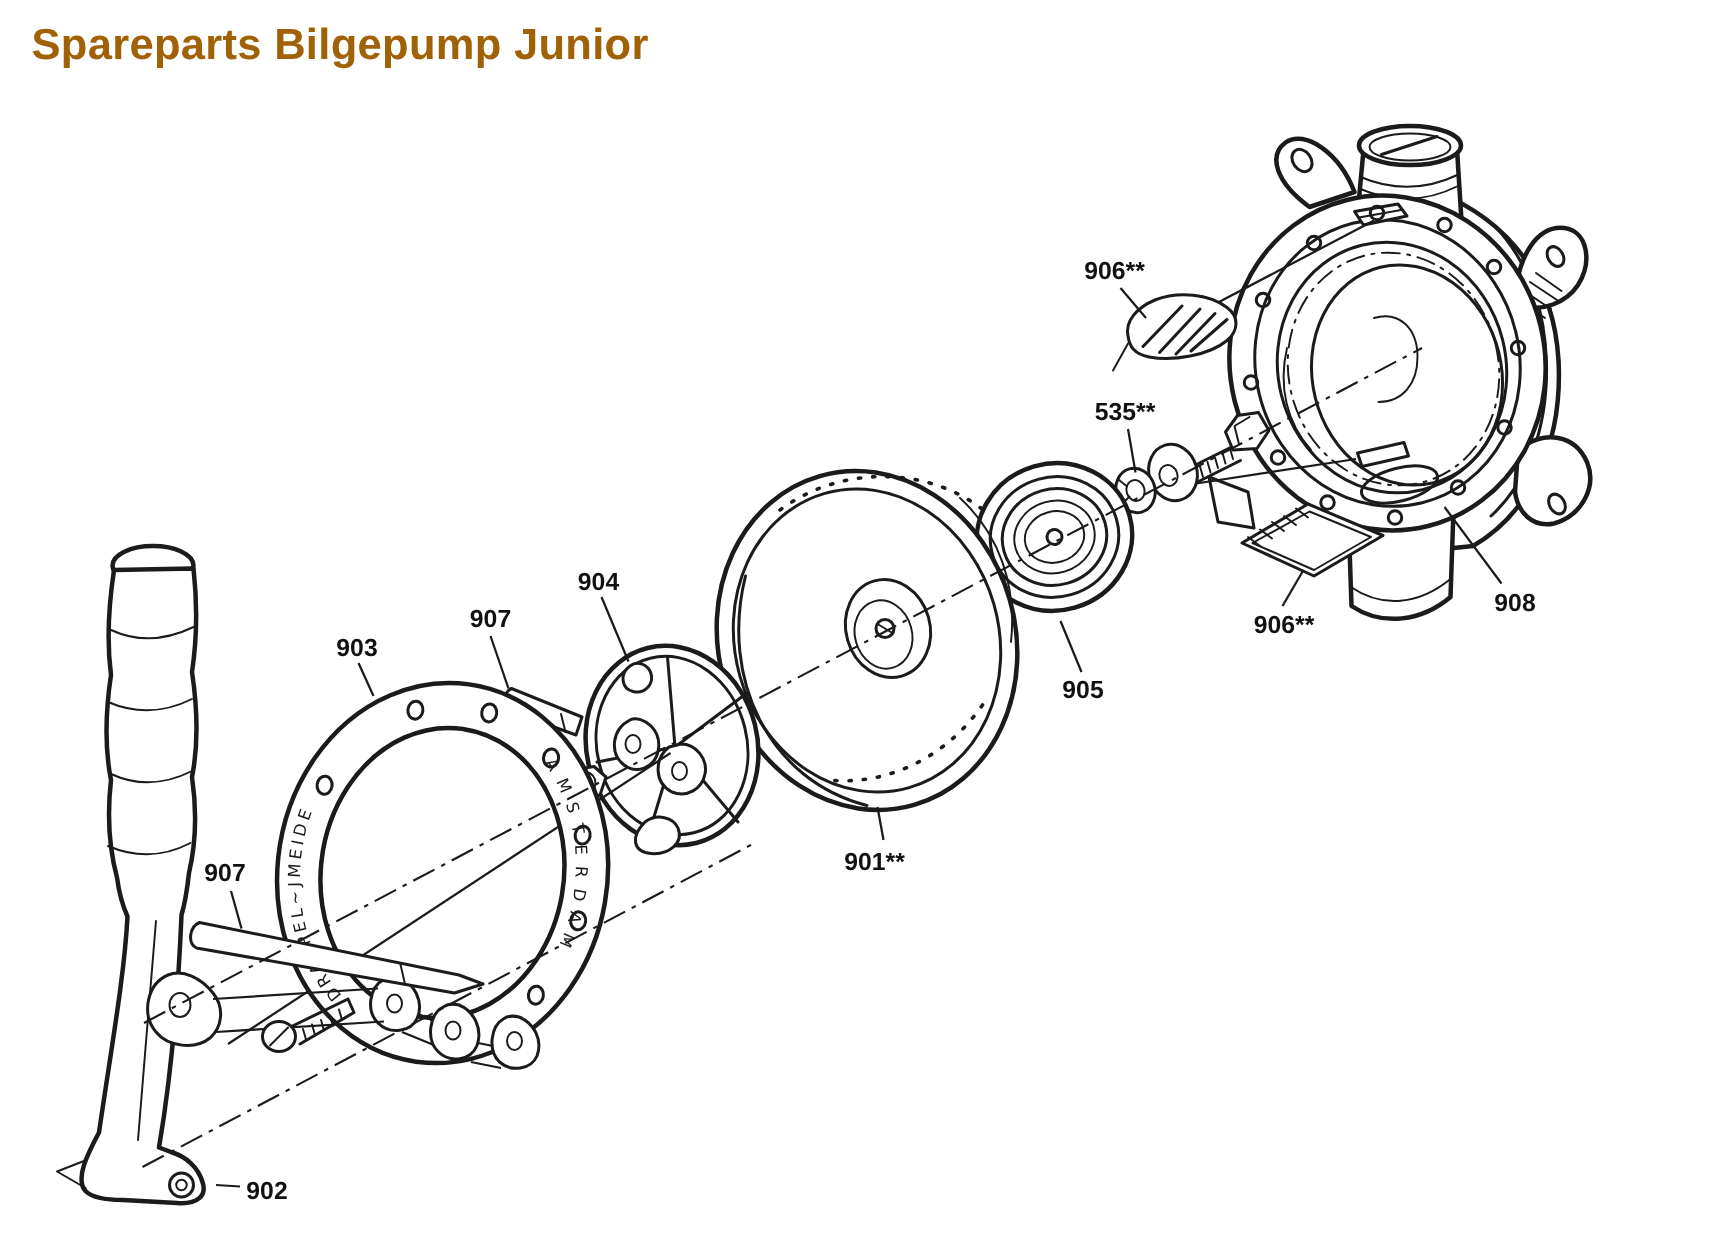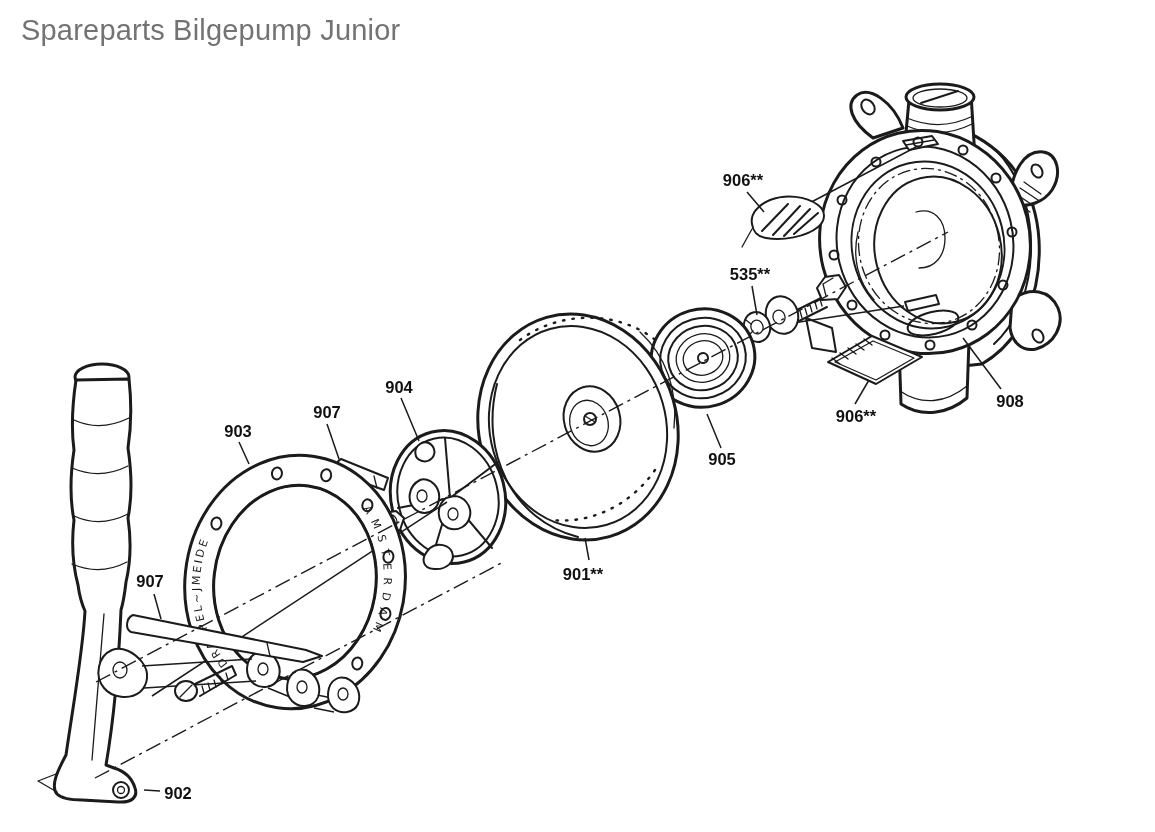--- a/index.html
+++ b/index.html
@@ -1,19 +1,19 @@
 <!DOCTYPE html>
 <html><head>
 <meta charset="utf-8">
 <style>
   html,body{margin:0;padding:0;background:#ffffff;}
   .page{position:relative;width:1155px;height:832px;background:#fff;overflow:hidden;
         font-family:"Liberation Sans",sans-serif;}
-  .title{position:absolute;left:21px;top:14px;font-size:29px;font-weight:400;
-         color:#737373;letter-spacing:0.2px;}
+  .title{position:absolute;left:21px;top:14px;font-size:29px;font-weight:700;
+         color:#a16207;letter-spacing:0.2px;}
   svg{position:absolute;left:0;top:0;}
   svg *{vector-effect:none;}
   .st{stroke:#1b1b1b;fill:none;stroke-linecap:round;stroke-linejoin:round;stroke-width:2;}
   .w1{stroke-width:1.3;} .w2{stroke-width:2;} .w3{stroke-width:3;}
   .wf{fill:#ffffff;}
   .axis{stroke:#1b1b1b;stroke-width:1.4;fill:none;stroke-dasharray:16 5 3 5;}
   .lead{stroke:#1b1b1b;stroke-width:1.5;fill:none;}
   .lbl{font-family:"Liberation Sans",sans-serif;font-weight:700;font-size:16.5px;fill:#111;}
   .engr{font-family:"DejaVu Sans",sans-serif;font-size:11px;fill:#1b1b1b;}
   .stip{stroke:#1b1b1b;stroke-width:2.4;fill:none;stroke-dasharray:1.5 8;stroke-linecap:round;}

